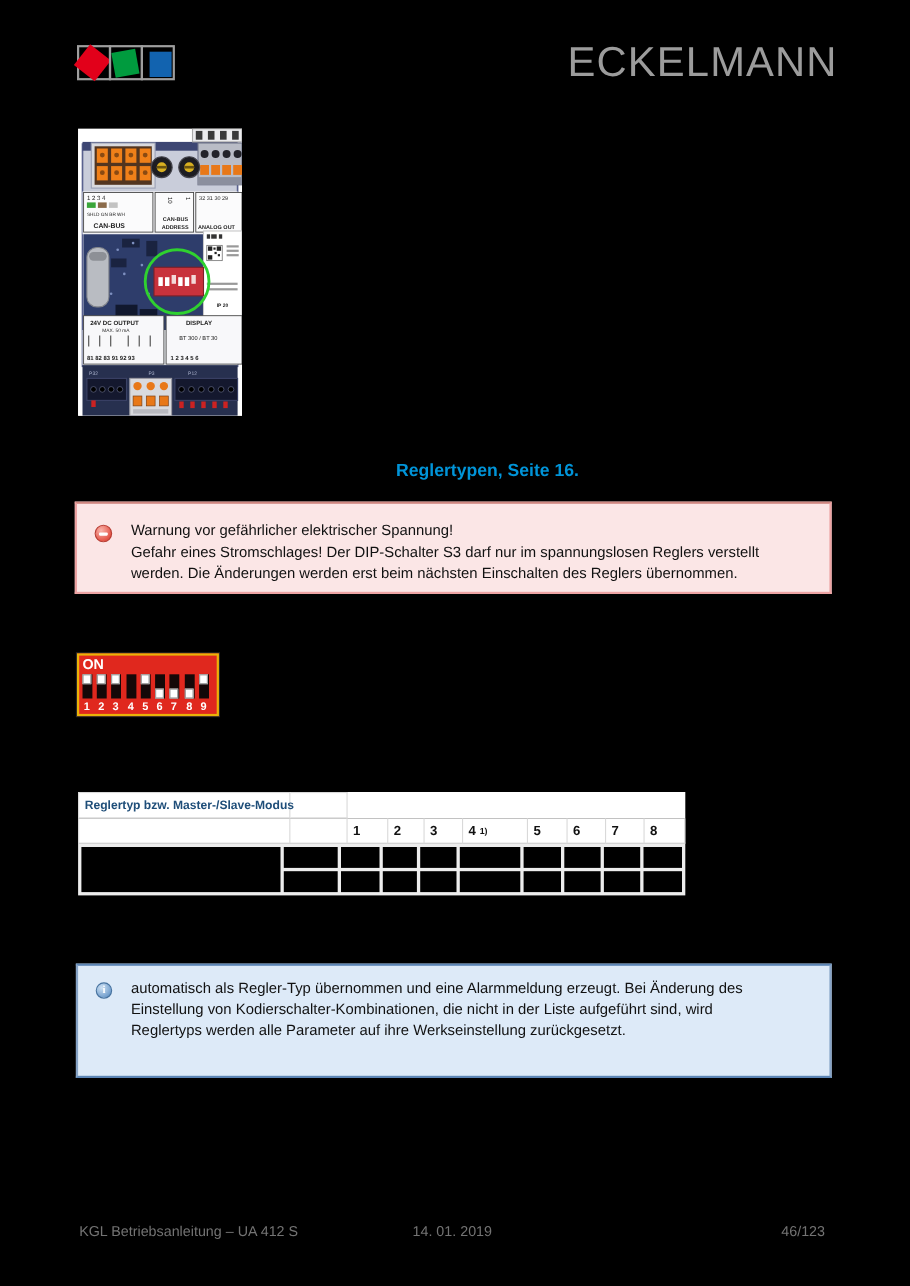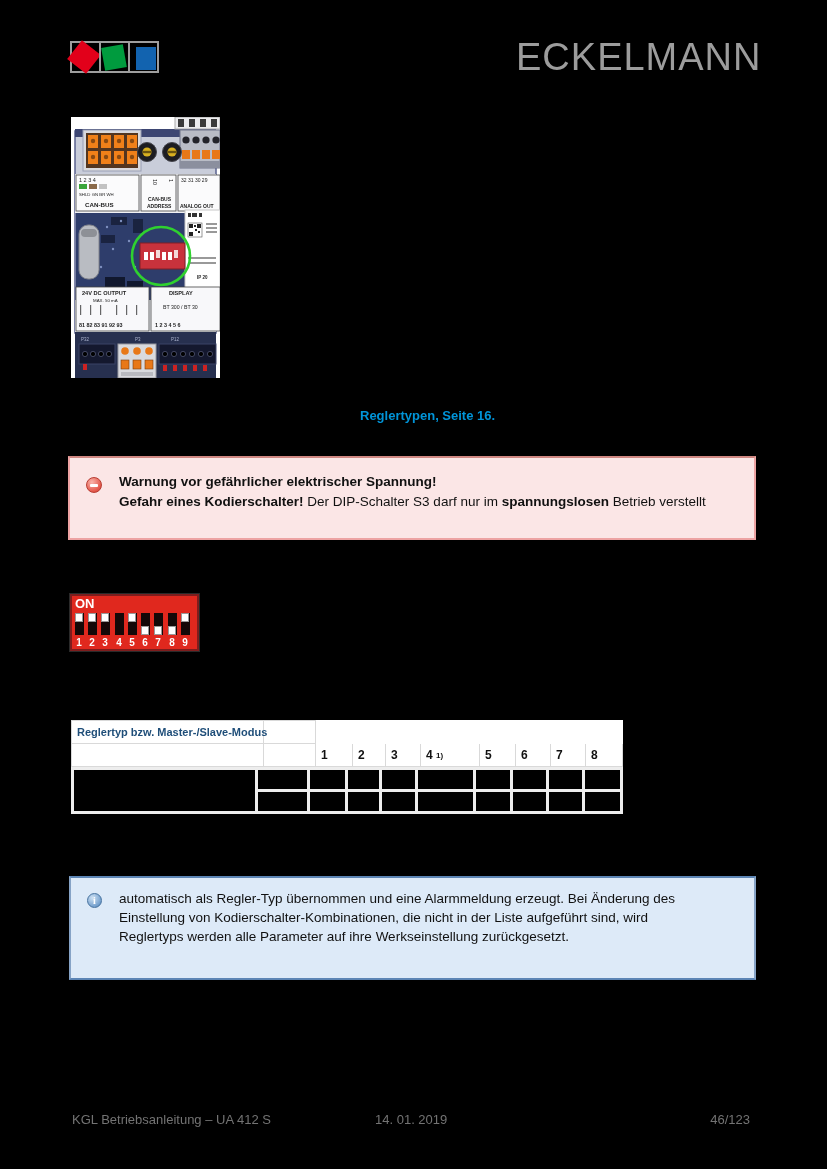--- a/index.html
+++ b/index.html
@@ -13,36 +13,36 @@
   .shape.red{width:24px;height:24px;background:#e2001a;left:0px;top:2px;transform:rotate(38deg);}
   .shape.green{width:22px;height:23px;background:#009b3e;left:2px;top:3px;transform:rotate(-10deg);}
   .shape.blue{width:20px;height:23px;background:#1263af;left:6px;top:4px;}
   .brand{position:absolute;left:516px;top:36px;font-size:38px;font-weight:400;color:#9c9c9c;
          letter-spacing:1px;white-space:nowrap;}
 
   
   .photo{position:absolute;left:71px;top:117px;width:149px;height:261px;background:#fff;}
 
   
-  .reflink{position:absolute;left:360px;top:408px;font-size:13px;font-weight:bold;color:#0094d8;
+  .reflink{position:absolute;left:360px;top:420px;font-size:16px;font-weight:bold;color:#0094d8;
            text-decoration:none;white-space:nowrap;}
 
   
   .warnbox{position:absolute;left:68px;top:456px;width:688px;height:84px;box-sizing:border-box;
            background:#fbe6e6;border:2px solid #eda3a3;border-top-color:#cf8781;}
   .warn-icon{position:absolute;left:16px;top:19px;width:16px;height:16px;border-radius:50%;
              background:radial-gradient(circle at 35% 30%,#f9b4ab,#e4574a 70%,#c44036);
              border:1px solid #b83d33;box-sizing:border-box;}
   .warn-icon .bar{position:absolute;left:3px;top:6px;width:8px;height:3px;background:#fff;border-radius:1px;}
   .warn-text{position:absolute;left:49px;top:14px;width:620px;font-size:13.5px;line-height:19.5px;color:#111;}
-  .warn-text .b{font-weight:bold;}
+  .warn-text .b{font-weight:normal;}
 
   
   .dip{position:absolute;left:70px;top:594px;width:129px;height:57px;box-sizing:border-box;
-       background:#e0281e;border:2px solid #7f1d1d;box-shadow:0 0 0 1px #2a2a2a;}
+       background:#e0281e;border:2px solid #eab308;box-shadow:0 0 0 1px #2a2a2a;}
   .dip .on{position:absolute;left:3px;top:0px;color:#fff;font-weight:bold;font-size:13px;}
   .sw{position:absolute;top:0;width:9px;height:53px;}
   .sw .slot{position:absolute;left:0;top:17px;width:9px;height:22px;background:#140808;}
   .sw .slider{position:absolute;left:0.5px;width:8px;height:9px;background:#fff;
               border:1px solid #999;box-sizing:border-box;display:none;}
   .sw.up .slider{display:block;top:0px;}
   .sw.down .slider{display:block;bottom:0px;}
   .sw .num{position:absolute;left:-3px;top:41px;width:15px;text-align:center;color:#fff;
            font-weight:bold;font-size:10px;}
 
@@ -282,21 +282,22 @@
   </div>
 
   <a class="reflink" href="#"><span>Reglertypen, Seite 16</span><span>.</span></a>
 
   <div class="warnbox">
     <div class="warn-icon">
         <span class="bar"></span>
       </div>
     <div class="warn-text">
       <div class="b">Warnung vor gefährlicher elektrischer Spannung!</div>
-      <div><span class="b">Gefahr eines Kodierschalter!</span><span> Der DIP-Schalter S3 darf nur im </span><span class="b">spannungslosen</span><span> Betrieb verstellt</span></div>
+      <div><span class="b">Gefahr eines Stromschlages!</span><span> Der DIP-Schalter S3 darf nur im </span><span class="b">spannungslosen</span><span> Reglers verstellt</span></div>
+      <div>werden. Die Änderungen werden erst beim nächsten Einschalten des Reglers übernommen.</div>
     </div>
   </div>
 
   <div class="dip">
     <div class="on">ON</div>
     <div class="sw up" style="left:2.5px">
         <div class="slot">
           <div class="slider"></div>
         </div>
         <div class="num">1</div>

